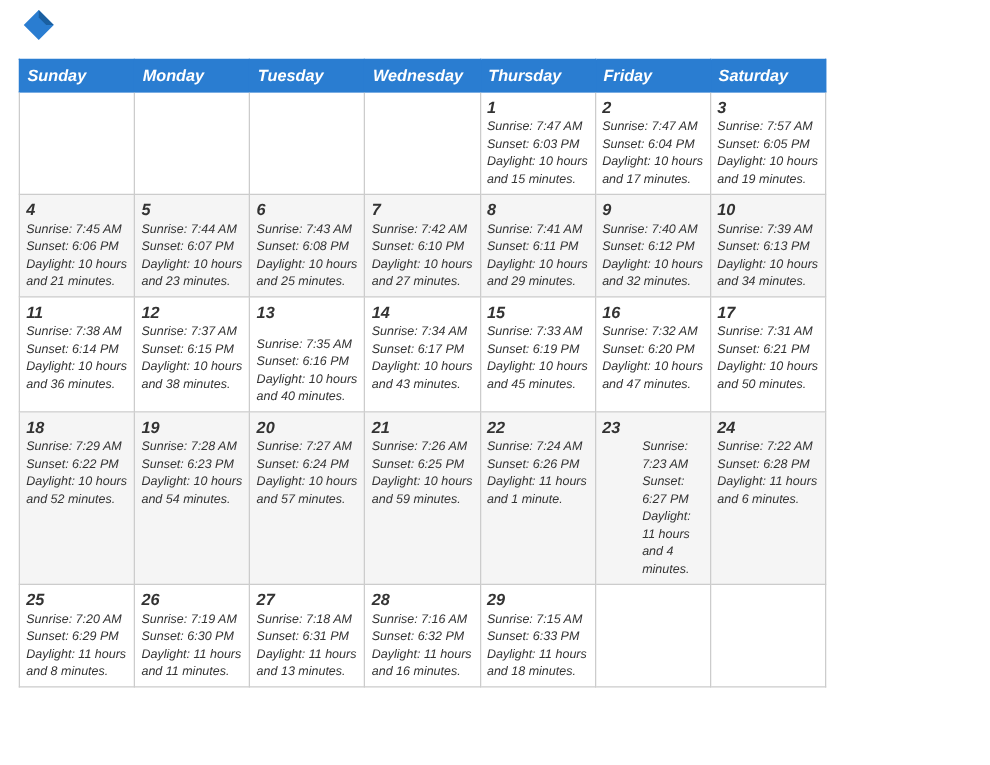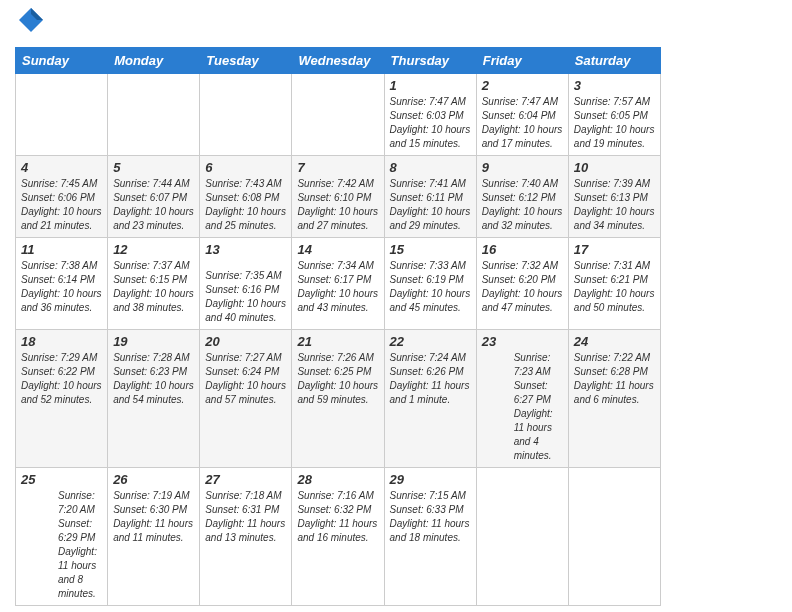--- a/index.html
+++ b/index.html
@@ -286,21 +286,21 @@
           <td>
             <span class="day-number">24</span>
             <div class="day-info" style="white-space: pre-line;">Sunrise: 7:22 AM
 Sunset: 6:28 PM
 Daylight: 11 hours and 6 minutes.</div>
           </td>
         </tr>
         <tr>
           <td>
             <span class="day-number">25</span>
-            <div class="day-info" style="white-space: pre-line; margin-left: 37px;">Sunrise: 7:20 AM
+            <div class="day-info" style="white-space: pre-line;">Sunrise: 7:20 AM
 Sunset: 6:29 PM
 Daylight: 11 hours and 8 minutes.</div>
           </td>
           <td>
             <span class="day-number">26</span>
             <div class="day-info" style="white-space: pre-line;">Sunrise: 7:19 AM
 Sunset: 6:30 PM
 Daylight: 11 hours and 11 minutes.</div>
           </td>
           <td>

